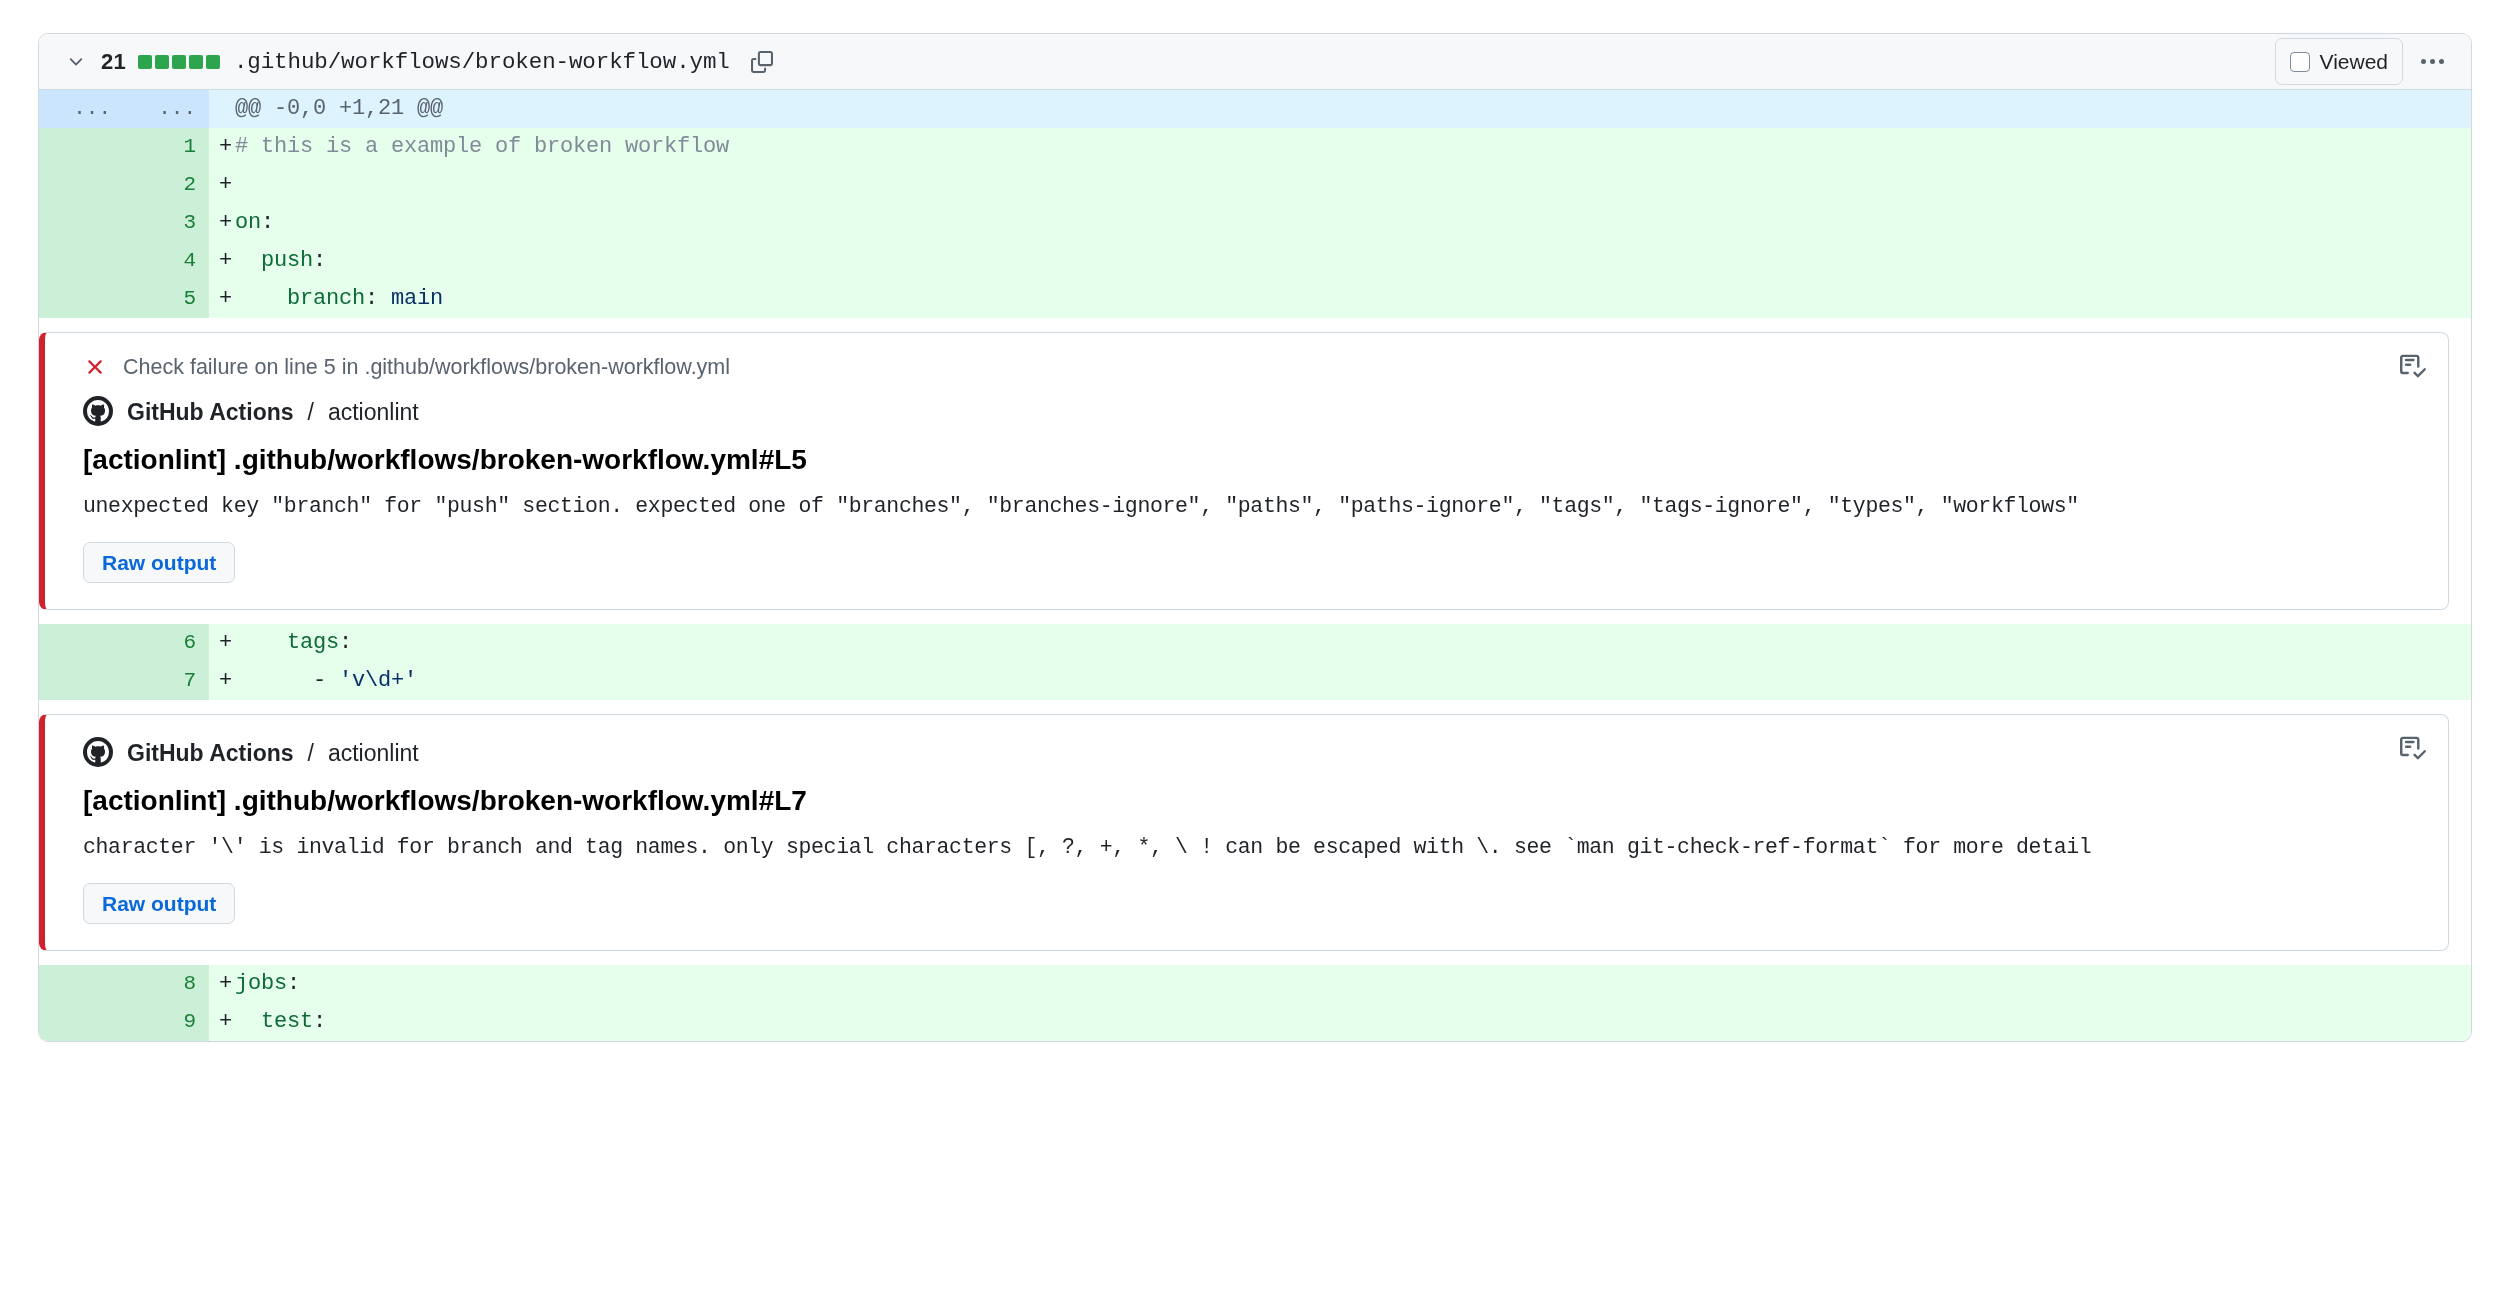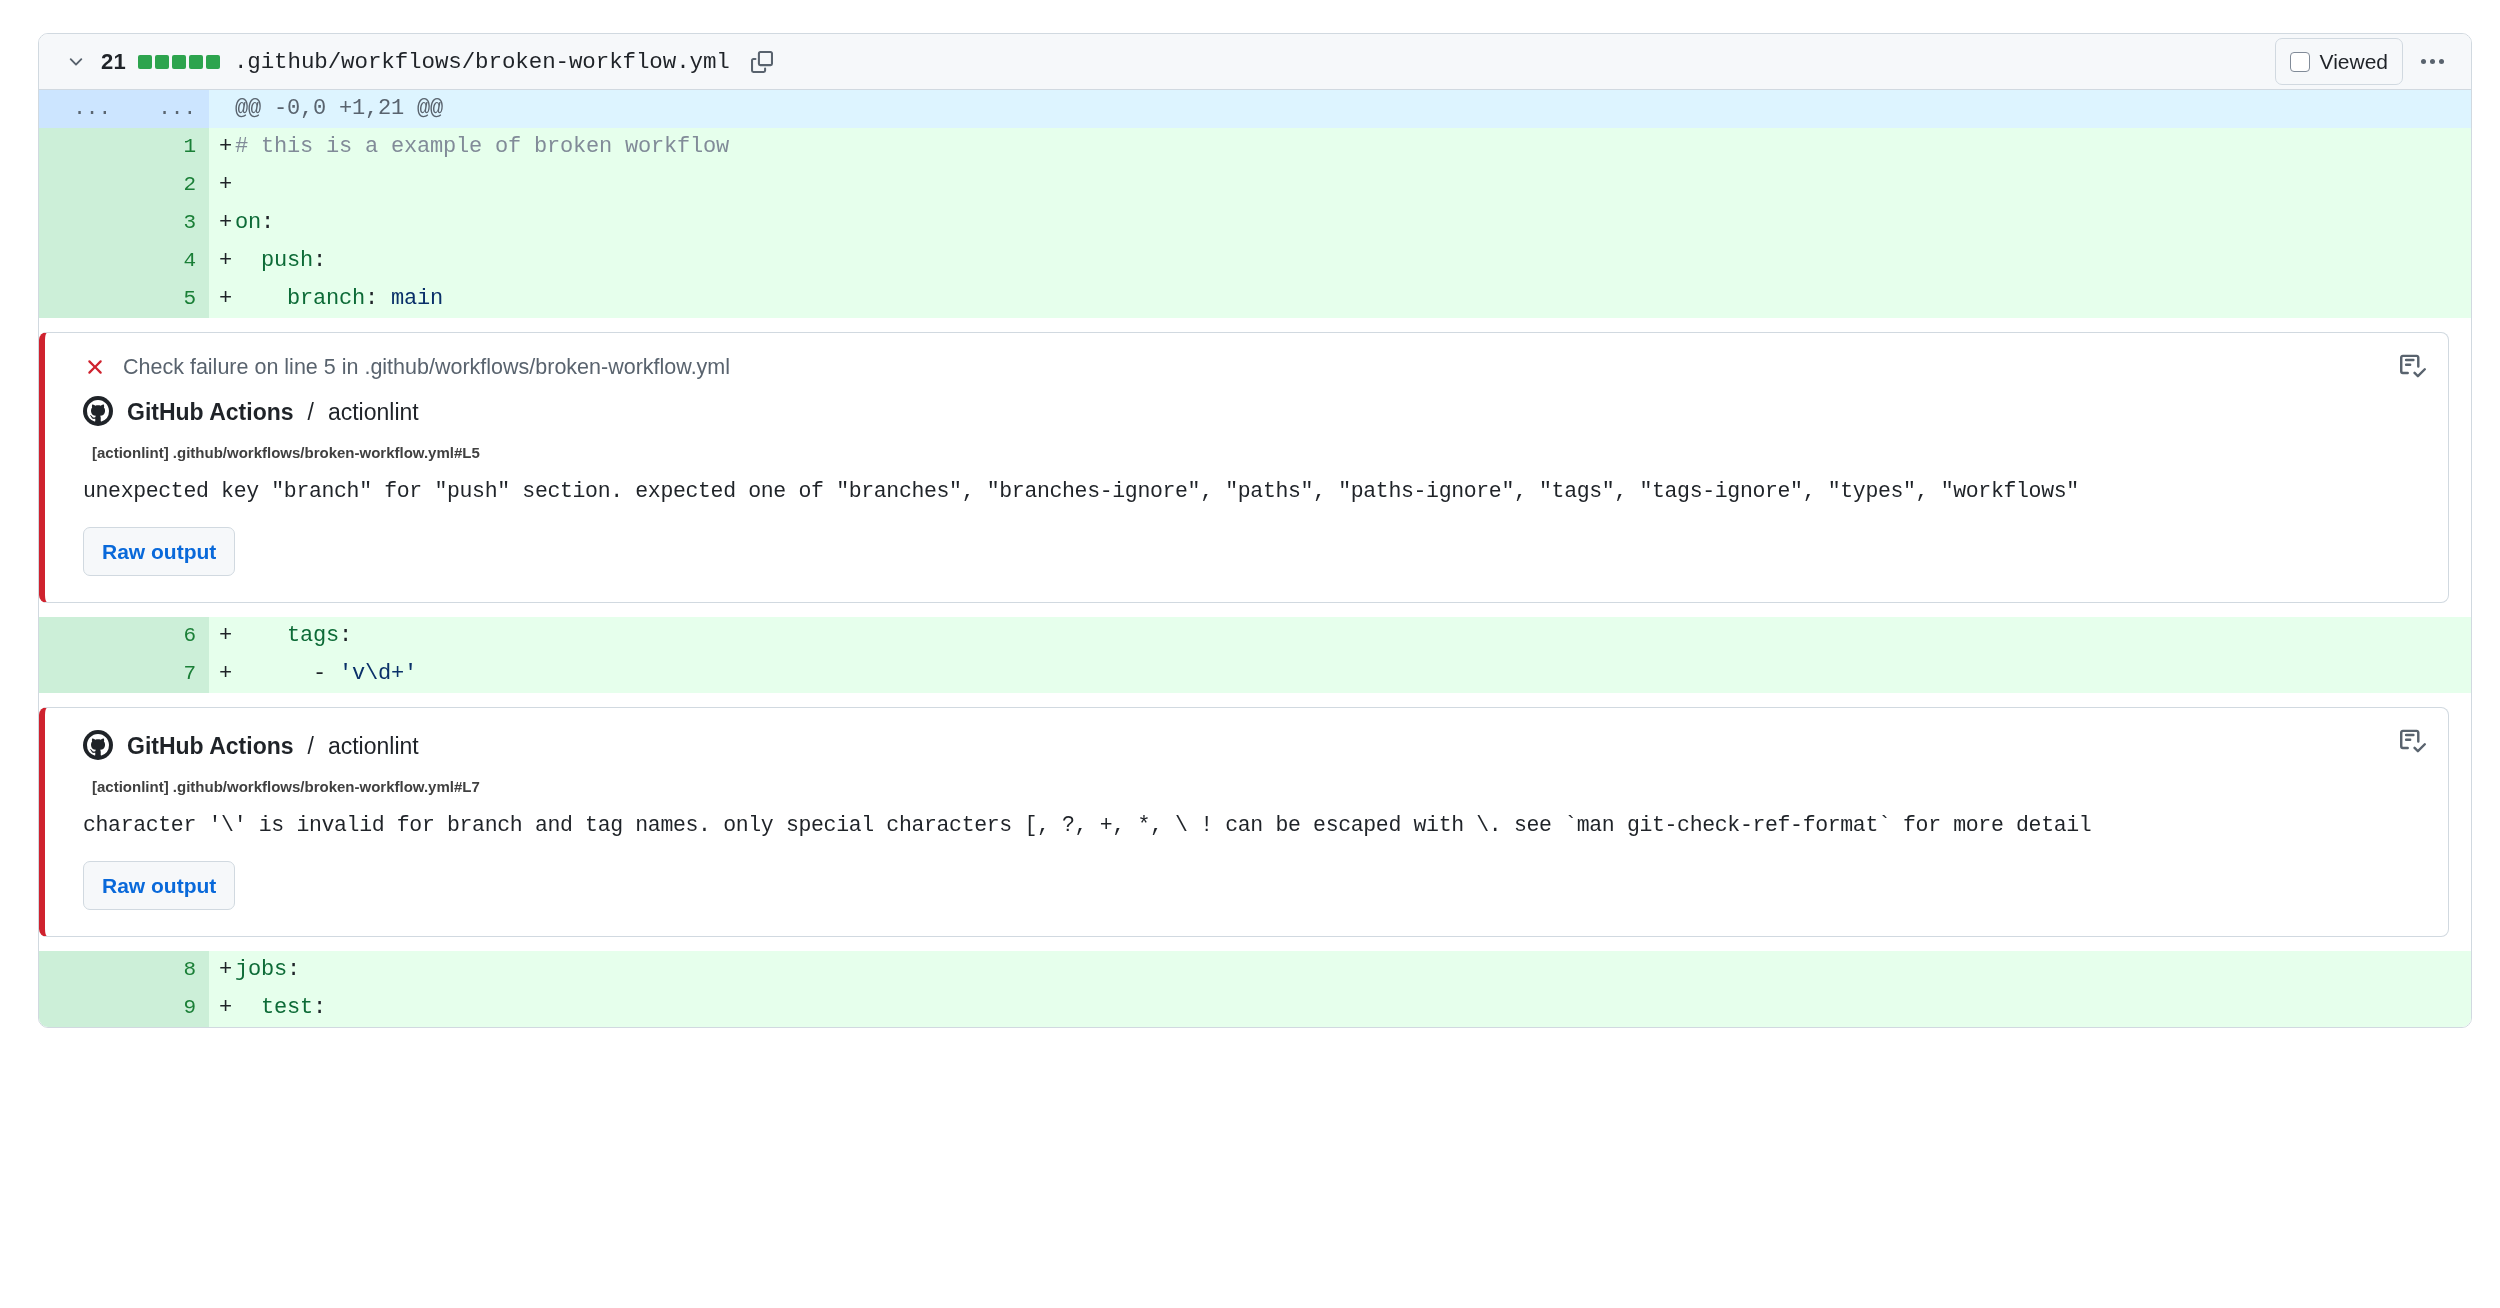--- a/index.html
+++ b/index.html
@@ -174,39 +174,38 @@
   .gh-avatar {
     width: 30px; height: 30px; border-radius: 50%;
     background: #1f2328;
     display: inline-flex; align-items: center; justify-content: center;
     flex: 0 0 auto;
   }
   .actor-name { font-size: 23px; font-weight: 700; color: #1f2328; }
   .actor-sep { font-size: 23px; color: #1f2328; font-weight: 400; }
   .actor-check { font-size: 23px; color: #1f2328; font-weight: 400; }
   .ann-title {
-    font-size: 15px;
+    font-size: 28px;
     font-weight: 700;
-    color: #404040;
+    color: #000000;
     margin-bottom: 18px;
     cursor: pointer;
-    margin-left: 9px;
   }
   .ann-msg {
     font-family: "Liberation Mono", monospace;
     font-size: 21.5px;
     color: #1f2328;
     white-space: pre;
     overflow: hidden;
     letter-spacing: -0.35px;
     margin-bottom: 24px;
   }
   .raw-btn {
     display: inline-flex; align-items: center; justify-content: center;
-    height: 49px; padding: 0 18px;
+    height: 41px; padding: 0 18px;
     border: 1px solid #d1d9e0;
     border-radius: 7px;
     background: #f6f8fa;
     color: #0969da;
     font-size: 21px;
     font-weight: 600;
     cursor: pointer;
   }
 </style>
 </head>

